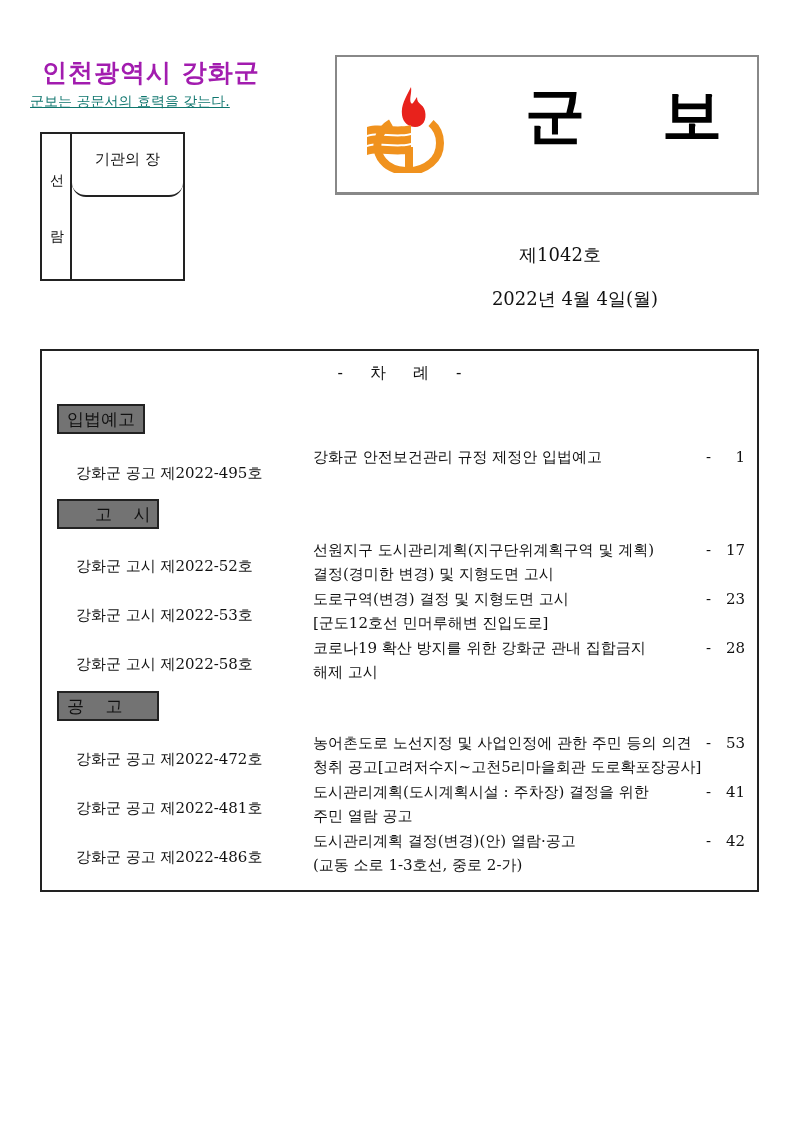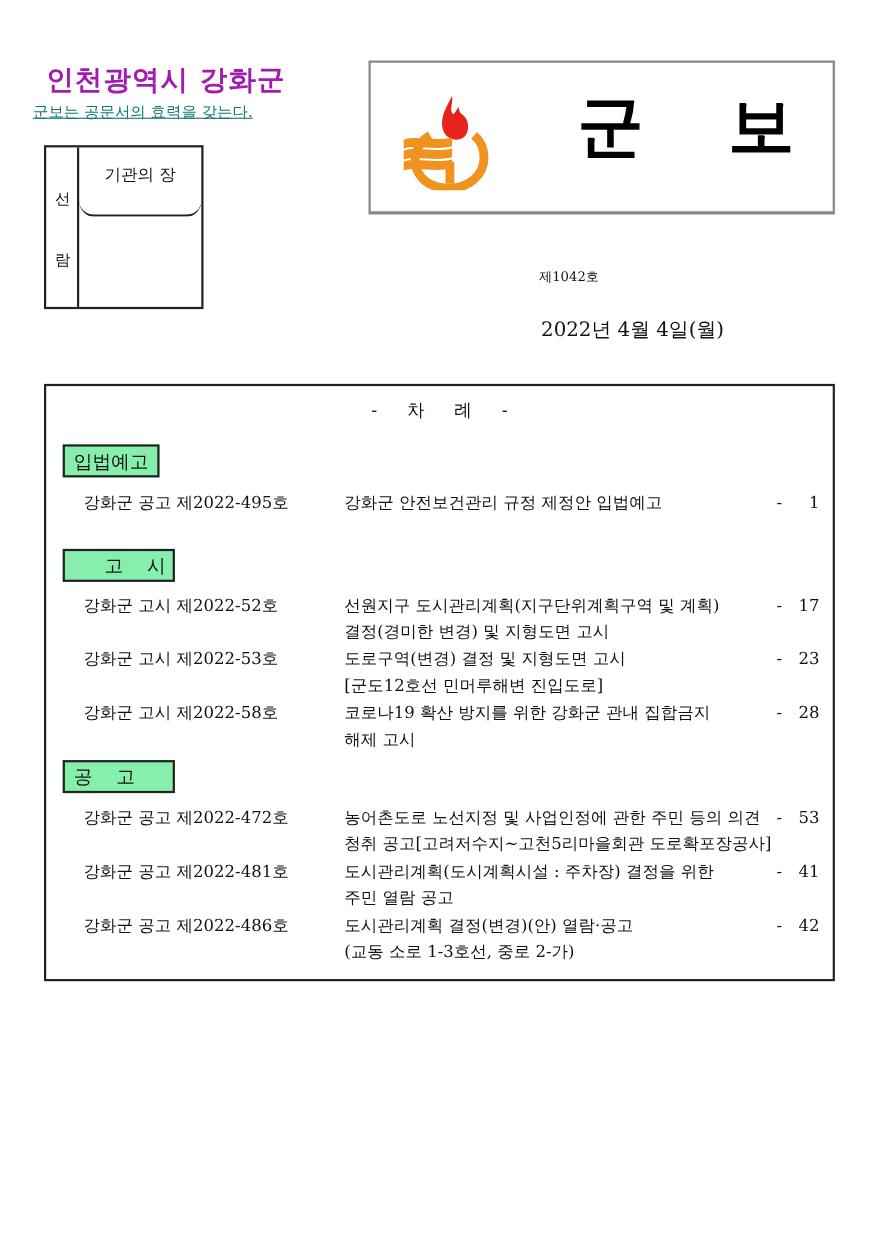--- a/index.html
+++ b/index.html
@@ -42,42 +42,42 @@
   }
   .logo { position: absolute; left: 28px; top: 26px; width: 84px; height: 90px; }
   .mast-title {
     position: absolute; top: 28px; font-family: "DejaVu Sans", "Liberation Sans", sans-serif;
     font-weight: bold; font-size: 60px; color: #000; line-height: 1;
   }
   .mast-title.t1 { left: 188px; }
   .mast-title.t2 { left: 325px; }
 
   .issue-no {
-    position: absolute; left: 490px; top: 243px; width: 140px; text-align: left;
-    font-size: 12px;
+    position: absolute; left: 490px; top: 243px; width: 140px; text-align: center;
+    font-size: 18px;
   }
   .issue-date {
     position: absolute; left: 470px; top: 287px; width: 210px; text-align: center;
     font-size: 18px;
   }
 
   .toc {
     position: absolute; left: 40px; top: 349px; width: 719px; height: 543px;
     border: 2px solid #222; box-sizing: border-box;
   }
   .toc-title {
     position: absolute; left: 0; right: 0; top: 12px; text-align: center;
     font-size: 16px; word-spacing: 22px;
   }
   .section-label {
     position: absolute; left: 15px; height: 30px; border: 2px solid #222; box-sizing: border-box;
-    font-size: 17px; padding: 2px 8px; background: #86efac;
+    font-size: 17px; padding: 2px 8px; background: #737373;
   }
   .entry { position: absolute; left: 0; right: 0; font-size: 15px; line-height: 24px; }
-  .entry .num { position: absolute; left: 34px; top: 0; white-space: nowrap; text-align: center; }
+  .entry .num { position: absolute; left: 34px; top: 16px; white-space: nowrap; text-align: center; }
   .entry .ttl { position: absolute; left: 271px; top: 0; width: 395px; }
   .entry .dash { position: absolute; left: 664px; top: 0; }
   .entry .pg { position: absolute; right: 12px; top: 0; text-align: right; }
 </style>
 </head>
 <body>
 
 <div class="org-title">인천광역시 강화군</div>
 <div class="org-subtitle">군보는 공문서의 효력을 갖는다.</div>
 

